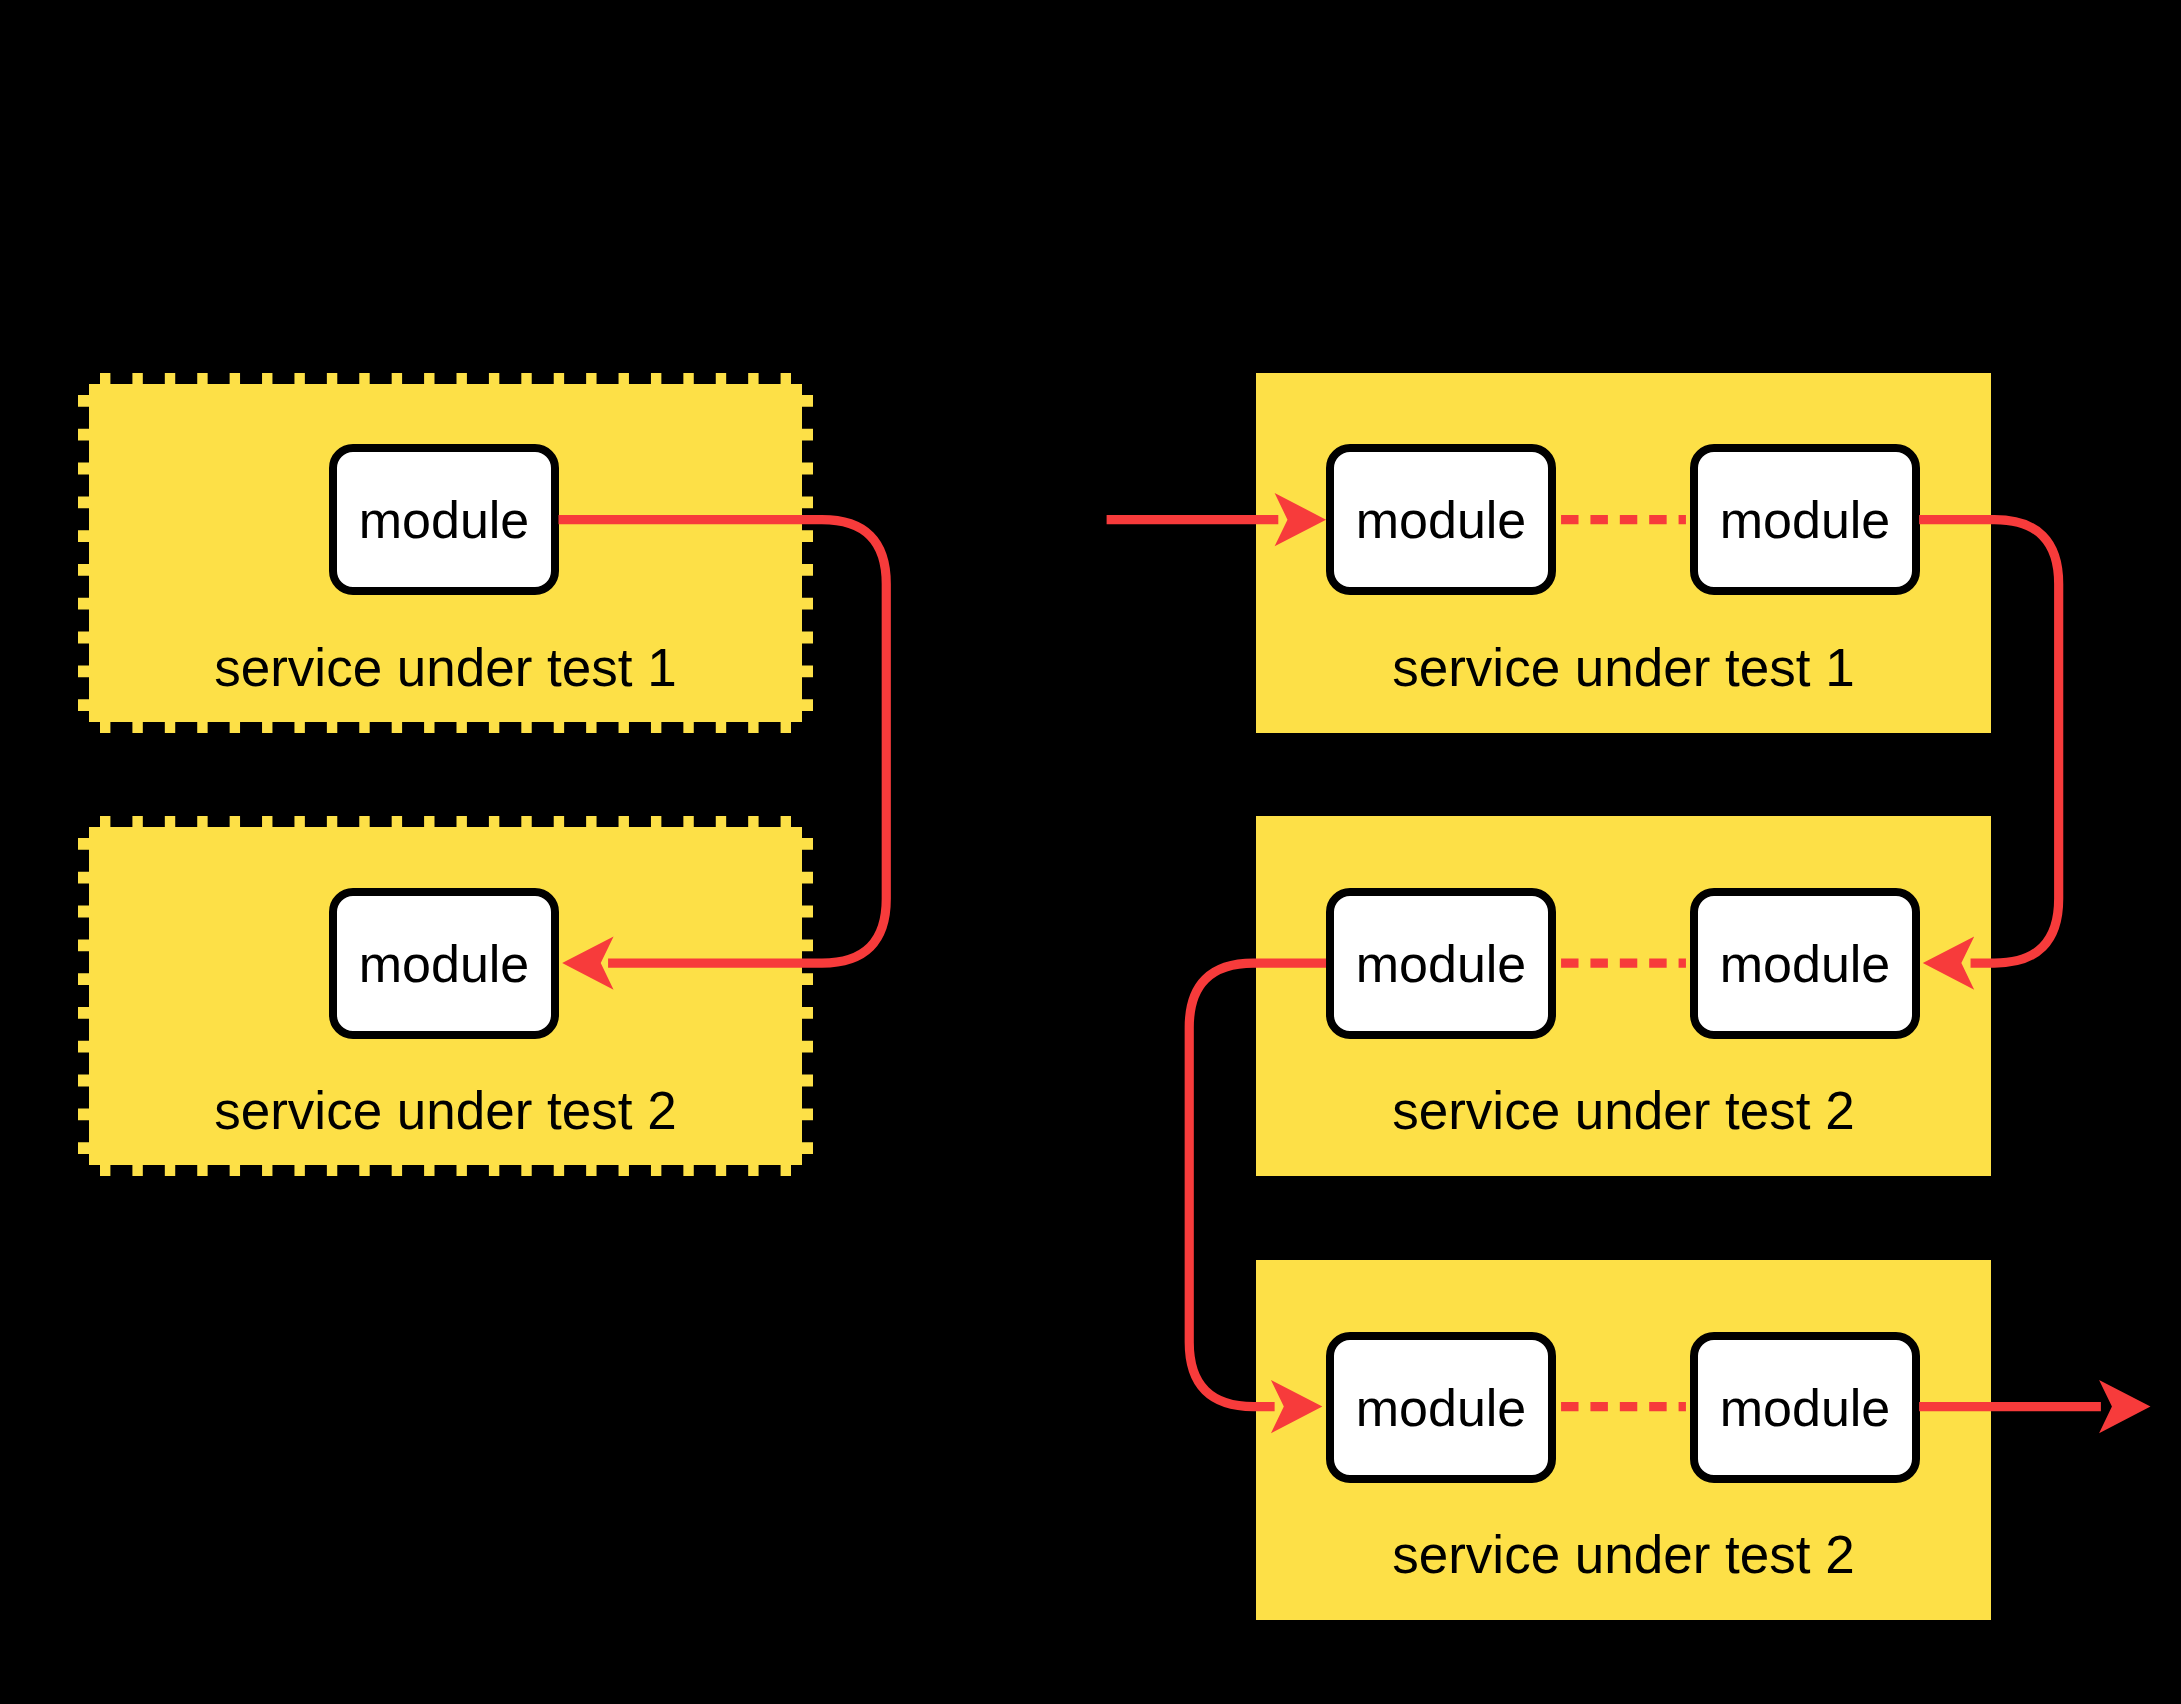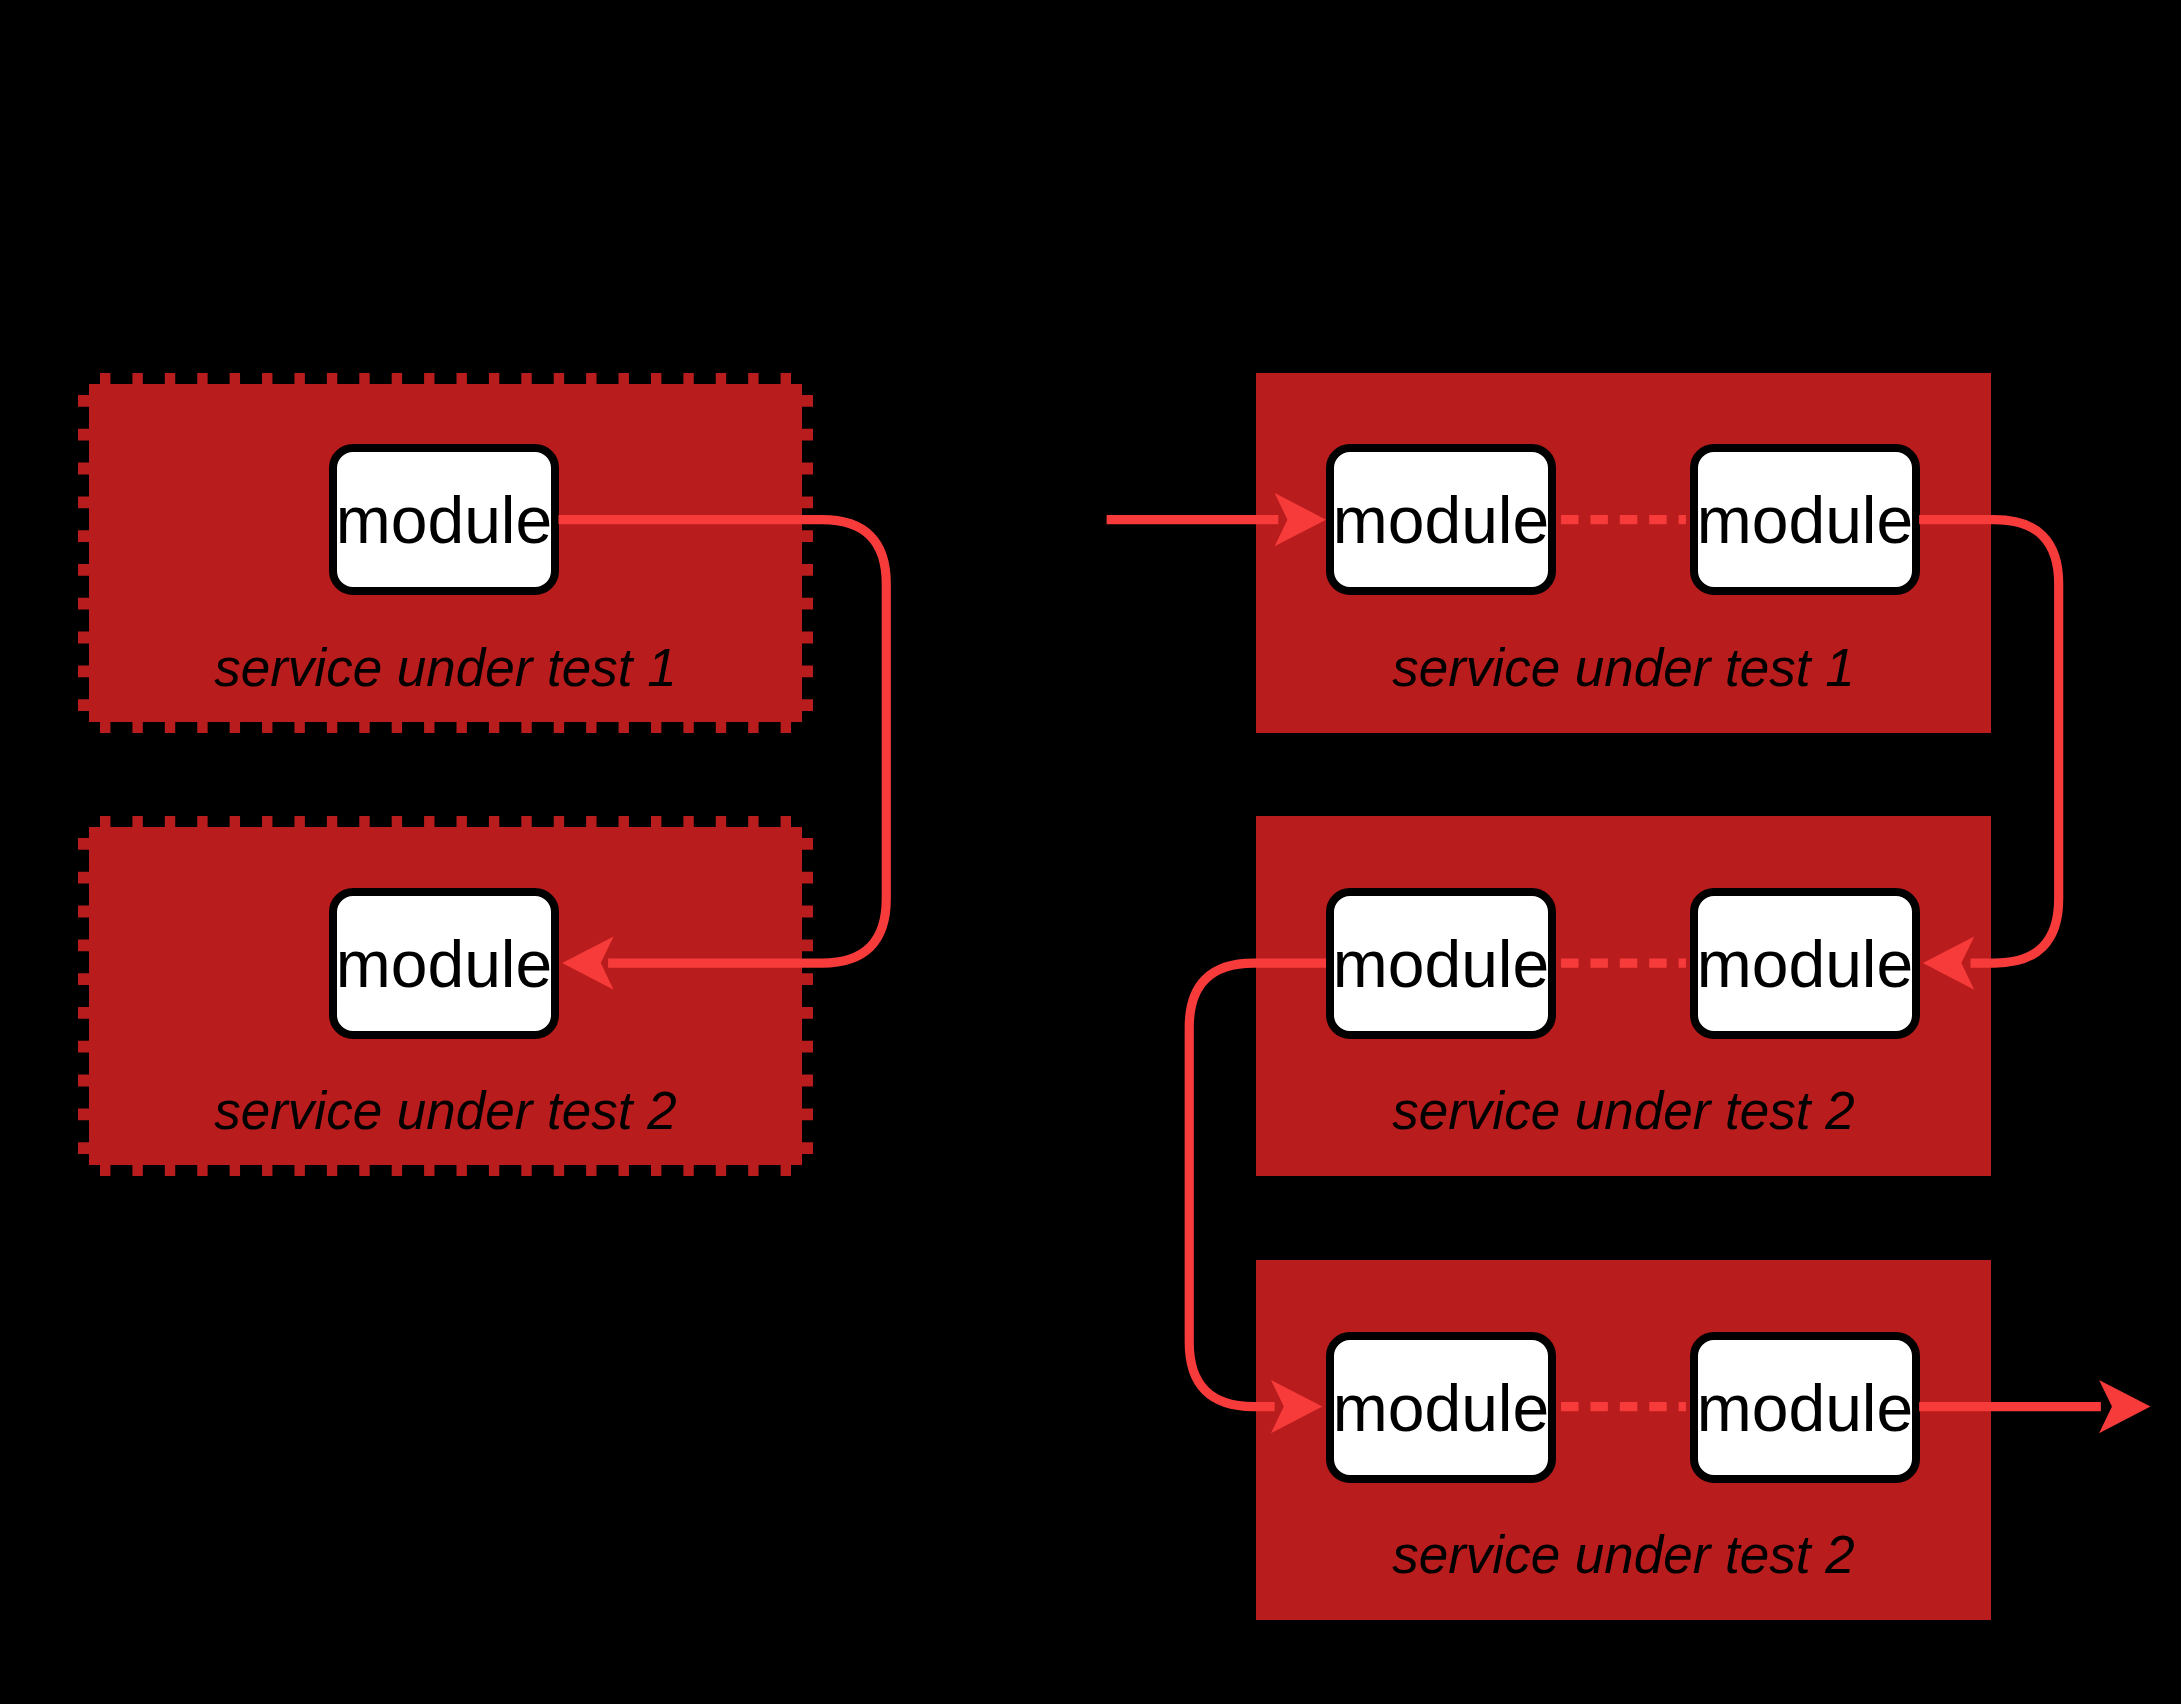--- a/index.html
+++ b/index.html
@@ -12,23 +12,22 @@
     width: 2182px;
     height: 1704px;
     background: #000000;
     overflow: hidden;
     font-family: "Liberation Sans", sans-serif;
   }
   .svc {
     position: absolute;
     width: 735px;
     height: 360px;
-    background: #b91c1c;
+    background: #fde047;
     box-sizing: border-box;
-    font-style: italic;
   }
   .svc.dashed {
     border: 11px dashed #000000;
   }
   .svc-label {
     position: absolute;
     left: 0;
     right: 0;
     top: 266px;
     text-align: center;
@@ -44,21 +43,21 @@
     position: absolute;
     width: 230px;
     height: 151px;
     background: #ffffff;
     border: 8.3px solid #000000;
     border-radius: 24px;
     box-sizing: border-box;
     display: flex;
     align-items: center;
     justify-content: center;
-    font-size: 66px;
+    font-size: 52px;
     color: #000000;
   }
   
   .pos-l1 { left: 78px;   top: 373px;  }
   .pos-l2 { left: 78px;   top: 816px;  }
   .pos-r1 { left: 1256px; top: 373px;  }
   .pos-r2 { left: 1256px; top: 816px;  }
   .pos-r3 { left: 1256px; top: 1260px; }
   
   .pos-ml1  { left: 329px;  top: 444px;  }

